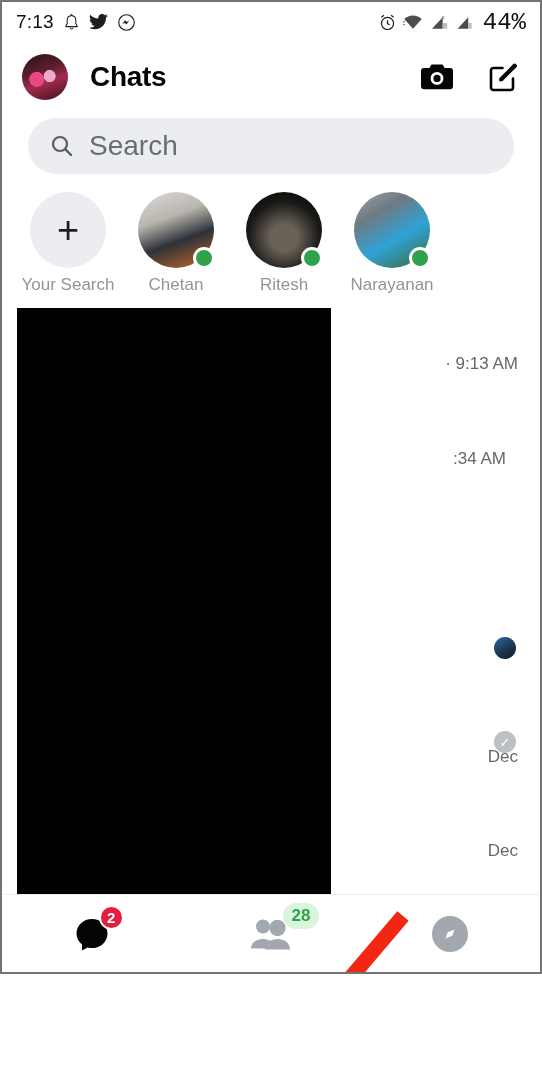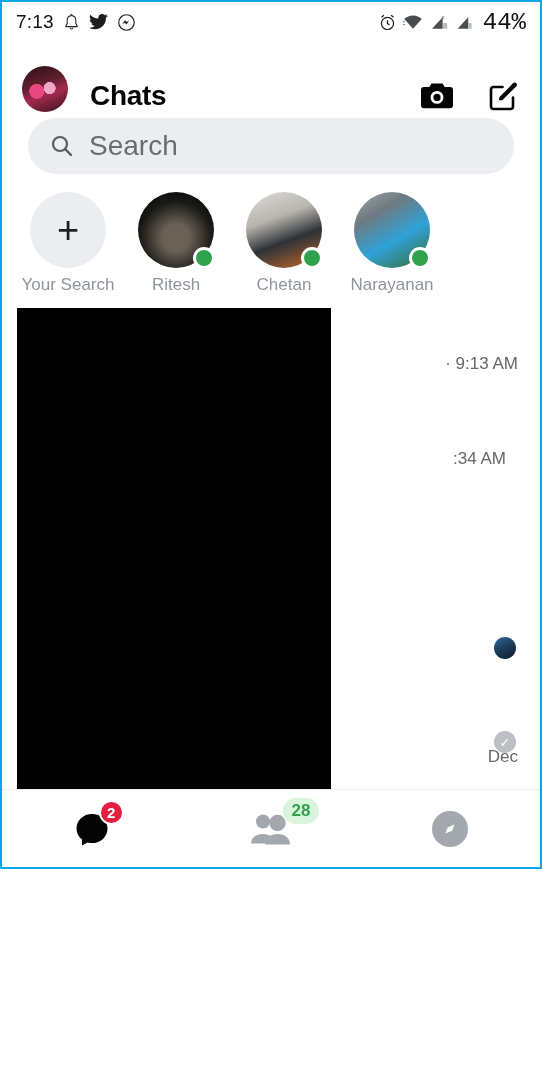--- a/index.html
+++ b/index.html
@@ -5,42 +5,42 @@
   * { margin:0; padding:0; box-sizing:border-box; }
   html, body { width:542px; height:1082px; }
   body {
     font-family: "Liberation Sans", sans-serif;
     background:#ffffff;
     overflow:hidden;
     position:relative;
   }
   #phone {
     position:relative;
-    width:542px; height:869px;
+    width:542px; height:974px;
     background:#fff;
-    border:2px solid #0ea5e9;
+    border:2px solid #737373;
     overflow:hidden;
   }
 
   
   .statusbar {
     position:absolute; top:0; left:0; right:0; height:40px;
     display:flex; align-items:center; padding:0 14px;
     background:#fff;
   }
   .sb-left { display:flex; align-items:center; gap:10px; }
   .sb-time { font-size:19px; color:#111; letter-spacing:0.2px; }
   .sb-right { margin-left:auto; display:flex; align-items:center; gap:7px; }
   .sb-pct { font-size:24px; color:#111; margin-left:3px;font-family:Liberation Mono, monospace; }
   .ico { display:inline-block; line-height:0; }
 
   
   .header {
     position:absolute; top:40px; left:0; right:0; height:70px;
-    display:flex; align-items:flex-end; padding:0 20px; background:#fff;
+    display:flex; align-items:center; padding:0 20px; background:#fff;
   }
   .avatar-me {
     width:46px; height:46px; border-radius:50%;
     background:
       radial-gradient(circle at 32% 55%, #e8487f 0 18%, transparent 19%),
       radial-gradient(circle at 60% 48%, #f0a8c8 0 16%, transparent 17%),
       linear-gradient(160deg,#2b1016 0%,#5c1f2d 38%,#a32a4e 60%,#3a1118 100%);
     flex:0 0 auto;
   }
   .app-title { font-size:28px; font-weight:bold; color:#050505; margin-left:22px; letter-spacing:-0.3px;}
@@ -240,32 +240,32 @@
     <div class="story">
       <div class="story-img">
         <div class="plus-circle">+</div>
       </div>
       <div class="story-name">Your Search</div>
     </div>
 
 
     <div class="story">
       <div class="story-img">
+        <div class="disc av3"></div>
+        <div class="dot-online"></div>
+      </div>
+      <div class="story-name">Chetan</div>
+    </div>
+
+    <div class="story">
+      <div class="story-img">
         <div class="disc av2"></div>
         <div class="dot-online"></div>
       </div>
       <div class="story-name">Ritesh</div>
-    </div>
-
-    <div class="story">
-      <div class="story-img">
-        <div class="disc av3"></div>
-        <div class="dot-online"></div>
-      </div>
-      <div class="story-name">Chetan</div>
     </div>
 
     <div class="story">
       <div class="story-img">
         <div class="disc av4"></div>
         <div class="dot-online"></div>
       </div>
       <div class="story-name">Narayanan</div>
     </div>
 

